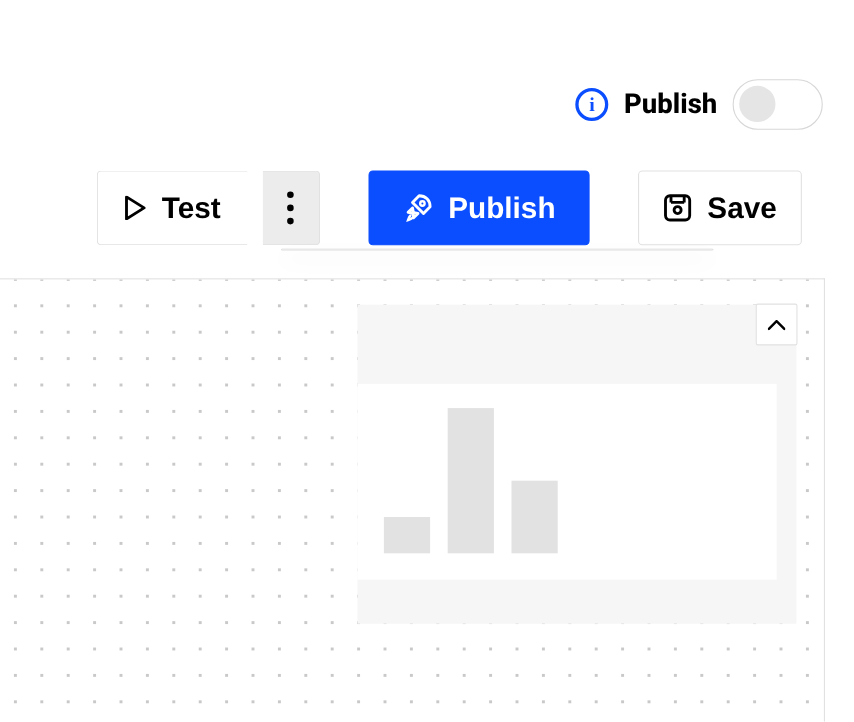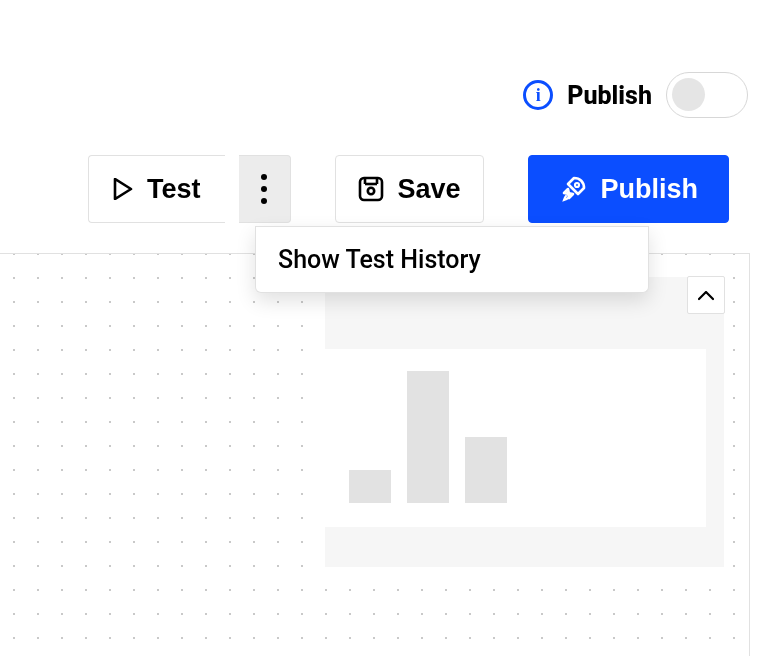--- a/index.html
+++ b/index.html
@@ -193,46 +193,46 @@
         </svg>
     </span>
     <span>Test</span>
   </button>
   <button class="btn btn-more">
     <span class="dots">
         <span></span>
         <span></span>
         <span></span>
       </span>
+  </button>
+
+  <button class="btn btn-publish">
+    <span class="icon">
+      <svg width="28" height="28" viewBox="0 0 28 28">
+        <path d="M15 3 C21 3 25 7 25 13 L19 19 L9 9 Z" fill="none" stroke="#fff" stroke-width="2.6" stroke-linejoin="round"></path>
+        <circle cx="18" cy="10" r="2" fill="none" stroke="#fff" stroke-width="2.2"></circle>
+        <path d="M9 14 L5 18 L10 19 Z" fill="none" stroke="#fff" stroke-width="2.6" stroke-linejoin="round"></path>
+        <path d="M14 19 L10 23 L9 18 Z" fill="none" stroke="#fff" stroke-width="2.6" stroke-linejoin="round"></path>
+        <path d="M7 21 C6 22 5 25 5 25 C5 25 8 24 9 23" fill="none" stroke="#fff" stroke-width="2.2" stroke-linecap="round"></path>
+      </svg>
+    </span>
+    <span>Publish</span>
   </button>
 
   <button class="btn btn-save">
     <span class="icon">
       <svg width="26" height="26" viewBox="0 0 26 26">
         <rect x="2" y="2" width="22" height="22" rx="4" fill="none" stroke="#000" stroke-width="2.6"></rect>
         <circle cx="13" cy="15" r="3.2" fill="none" stroke="#000" stroke-width="2.6"></circle>
         <line x1="7" y1="2" x2="7" y2="8" stroke="#000" stroke-width="2.6"></line>
         <line x1="19" y1="2" x2="19" y2="8" stroke="#000" stroke-width="2.6"></line>
         <line x1="7" y1="8" x2="19" y2="8" stroke="#000" stroke-width="2.6"></line>
       </svg>
     </span>
     <span>Save</span>
-  </button>
-
-  <button class="btn btn-publish">
-    <span class="icon">
-      <svg width="28" height="28" viewBox="0 0 28 28">
-        <path d="M15 3 C21 3 25 7 25 13 L19 19 L9 9 Z" fill="none" stroke="#fff" stroke-width="2.6" stroke-linejoin="round"></path>
-        <circle cx="18" cy="10" r="2" fill="none" stroke="#fff" stroke-width="2.2"></circle>
-        <path d="M9 14 L5 18 L10 19 Z" fill="none" stroke="#fff" stroke-width="2.6" stroke-linejoin="round"></path>
-        <path d="M14 19 L10 23 L9 18 Z" fill="none" stroke="#fff" stroke-width="2.6" stroke-linejoin="round"></path>
-        <path d="M7 21 C6 22 5 25 5 25 C5 25 8 24 9 23" fill="none" stroke="#fff" stroke-width="2.2" stroke-linecap="round"></path>
-      </svg>
-    </span>
-    <span>Publish</span>
   </button>
 </div>
 
 <div class="canvas">
   <div class="card">
     <div class="card-expand">
       <span>
         <svg width="16" height="10" viewBox="0 0 16 10">
             <polyline points="1,8 8,1 15,8" fill="none" stroke="#000" stroke-width="2.2" stroke-linecap="round" stroke-linejoin="round"></polyline>
           </svg>
@@ -243,16 +243,13 @@
         <div class="bar" style="height: 33px;"></div>
         <div class="bar" style="height: 132px;"></div>
         <div class="bar" style="height: 66px;"></div>
       </div>
     </div>
   </div>
 </div>
 
 <div class="dropdown">
   <div class="dropdown-sep"></div>
-  <div class="dropdown-item">
-    <span>Show Test History</span>
-  </div>
 </div>
 
 </body></html>

